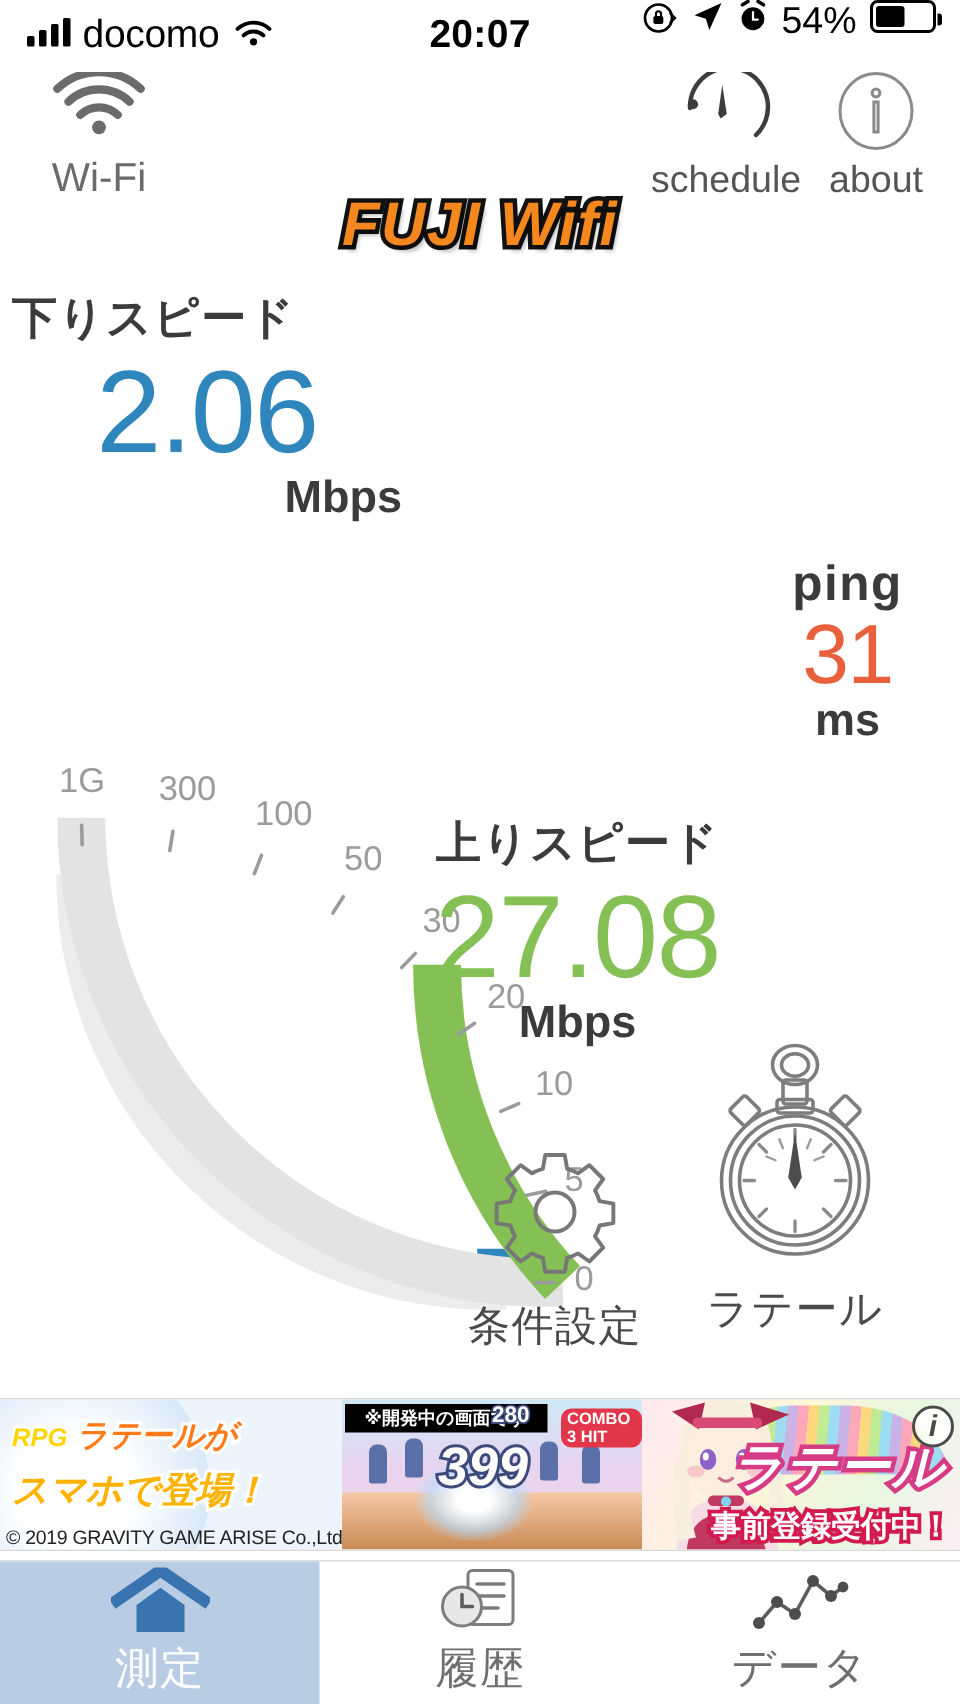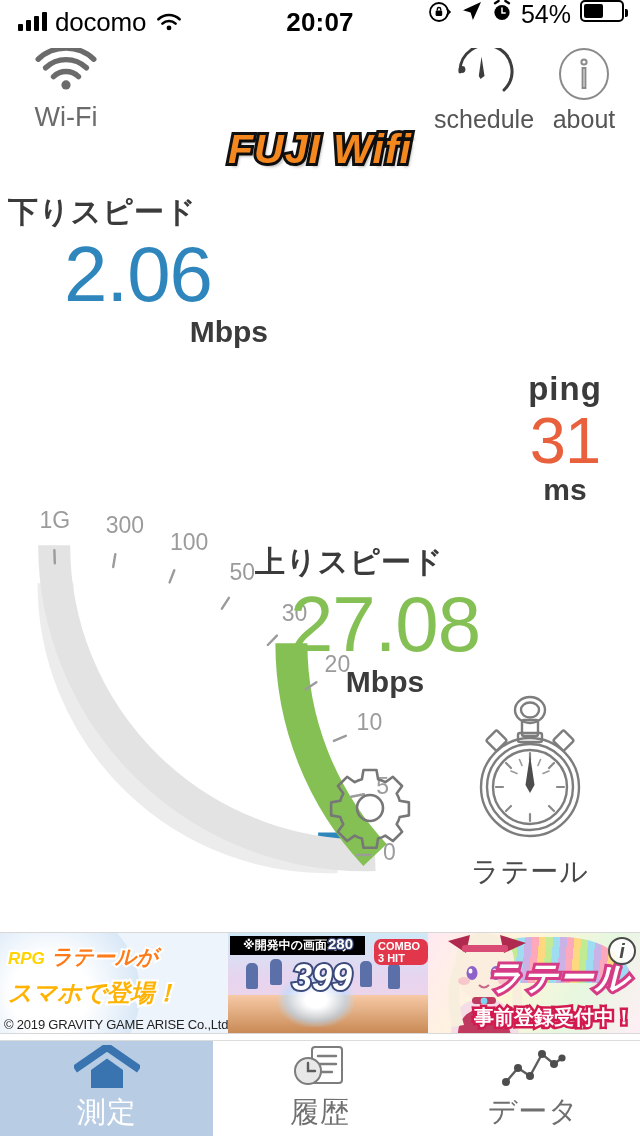--- a/index.html
+++ b/index.html
@@ -60,27 +60,27 @@
   .ro .cap { font-size: 30px; color:#3b3b3b; font-weight:700; letter-spacing:1px; }
   .ro .num { font-weight: 300; letter-spacing:-1px; line-height:1; }
   .ro .unit { font-size: 30px; font-weight:800; color:#3b3b3b; }
 
   #dl { left: 8px; top: 192px; width: 260px; }
   #dl .cap { text-align:left; }
   #dl .num { font-size: 78px; color: #2e86bd; text-align:center; margin-top:2px; }
   #dl .unit { display:block; text-align:right; margin-top:2px; }
 
   #ul { left: 255px; top: 542px; width: 260px; }
-  #ul .cap { }
+  #ul .cap { text-align:center; }
   #ul .num { font-size: 78px; color: #85c054; text-align:center; margin-top:2px; }
   #ul .unit { display:block; text-align:center; margin-top:2px; }
 
   #pg { left: 500px; top: 370px; width: 130px; text-align:center; }
   #pg .cap { font-size:33px; }
-  #pg .num { font-size: 65px; color: #E8603C; margin-top:0px; }
+  #pg .num { font-size: 56px; color: #E8603C; margin-top:0px; }
   #pg .unit { display:block; margin-top:0px; }
 
   
   .act { position:absolute; text-align:center; color:#5a5a5a; }
   .act .lbl { font-size: 28px; margin-top: 4px; color:#4a4a4a; letter-spacing:1px; }
   #act-settings { left: 300px; top: 760px; width: 140px; }
   #act-start { left: 460px; top: 695px; width: 140px; }
 
   
   .ad { position:absolute; left:0; top: 932px; width: 640px; height: 102px;
@@ -263,20 +263,21 @@
     <div class="unit">ms</div>
   </div>
 
   <div class="act" id="act-settings">
     <svg width="96" height="96" viewBox="0 0 96 96">
       <g transform="translate(48,48)" fill="none" stroke="#777" stroke-width="2.6" stroke-linejoin="round">
         <path d="M-6.5,-38 h13 l1.6,9.2 a28,28 0 0 1 7.2,3 l7.6,-5.4 l9.2,9.2 l-5.4,7.6 a28,28 0 0 1 3,7.2 l9.2,1.6 v13 l-9.2,1.6 a28,28 0 0 1 -3,7.2 l5.4,7.6 l-9.2,9.2 l-7.6,-5.4 a28,28 0 0 1 -7.2,3 l-1.6,9.2 h-13 l-1.6,-9.2 a28,28 0 0 1 -7.2,-3 l-7.6,5.4 l-9.2,-9.2 l5.4,-7.6 a28,28 0 0 1 -3,-7.2 l-9.2,-1.6 v-13 l9.2,-1.6 a28,28 0 0 1 3,-7.2 l-5.4,-7.6 l9.2,-9.2 l7.6,5.4 a28,28 0 0 1 7.2,-3 z"></path>
         <circle cx="0" cy="0" r="13"></circle>
       </g>
     </svg>
+    <div class="lbl">条件設定</div>
   </div>
 
   <div class="act" id="act-start">
     <svg width="124" height="150" viewBox="0 0 124 150">
       <g fill="none" stroke="#7d7d7d" stroke-width="2.4">
         <ellipse cx="62" cy="15" rx="15" ry="13"></ellipse>
         <ellipse cx="62" cy="15" rx="9" ry="7.5"></ellipse>
         <rect x="54" y="25" width="16" height="16" rx="2"></rect>
         <rect x="50" y="38" width="24" height="9" rx="2"></rect>
         <rect x="21" y="38" width="15" height="15" rx="2" transform="rotate(-45 28.5 45.5)"></rect>

